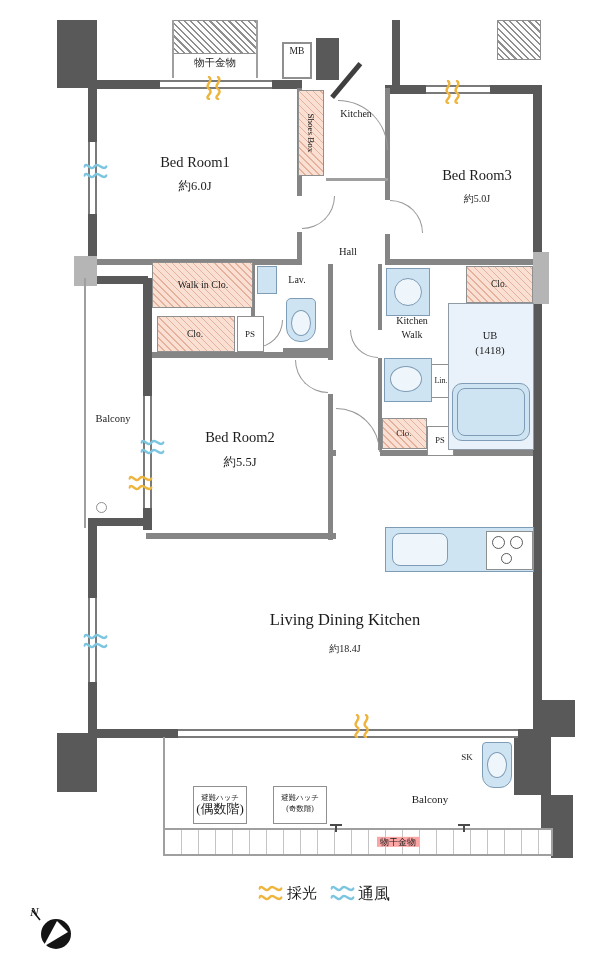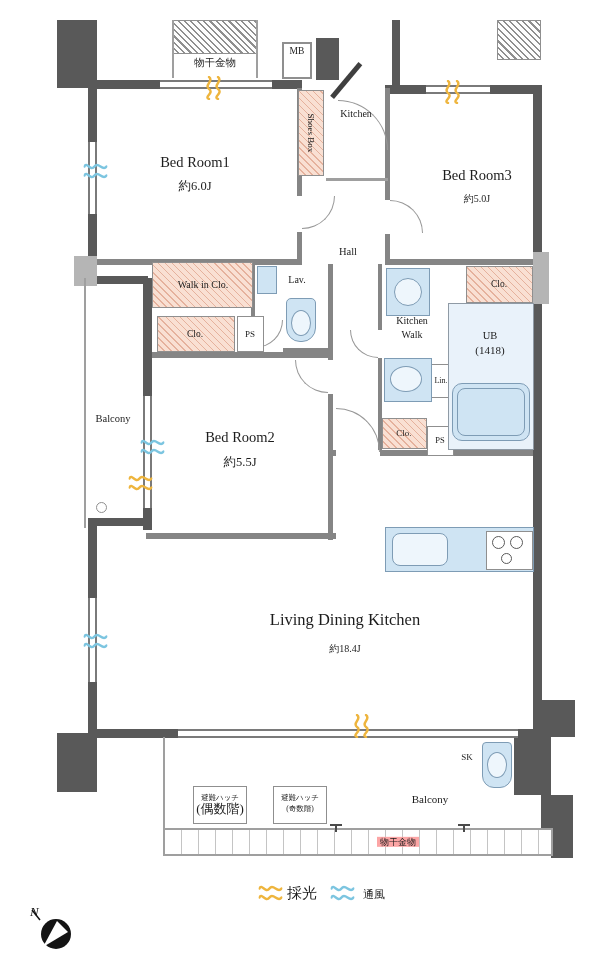--- a/index.html
+++ b/index.html
@@ -217,21 +217,21 @@
 
   <svg class="mark daylight" style="left:260px;top:882px;transform:rotate(90deg)" width="21" height="24" viewBox="0 0 21 24">
       <use href="#sq"></use>
       <use href="#sq" x="9"></use>
     </svg>
   <div class="t" style="left:302px;top:894px;font-size:15px">採光</div>
   <svg class="mark vent" style="left:332px;top:882px;transform:rotate(90deg)" width="21" height="24" viewBox="0 0 21 24">
       <use href="#sq"></use>
       <use href="#sq" x="9"></use>
     </svg>
-  <div class="t" style="left:374px;top:894px;font-size:11px">通風</div>
+  <div class="t" style="left:374px;top:894px;font-size:16px">通風</div>
 
   <svg style="position:absolute;left:26px;top:900px" width="52" height="56" viewBox="0 0 52 56">
     <text x="4" y="16" font-size="13" font-style="italic" fill="#111" font-family="Liberation Serif, serif">N</text>
     <line x1="14" y1="20" x2="6" y2="10" stroke="#111" stroke-width="1.5"></line>
     <circle cx="30" cy="34" r="15" fill="#141414"></circle>
     <polygon points="17,47 31,21 42,32" fill="#ffffff"></polygon>
   </svg>
 
 </div>
 

